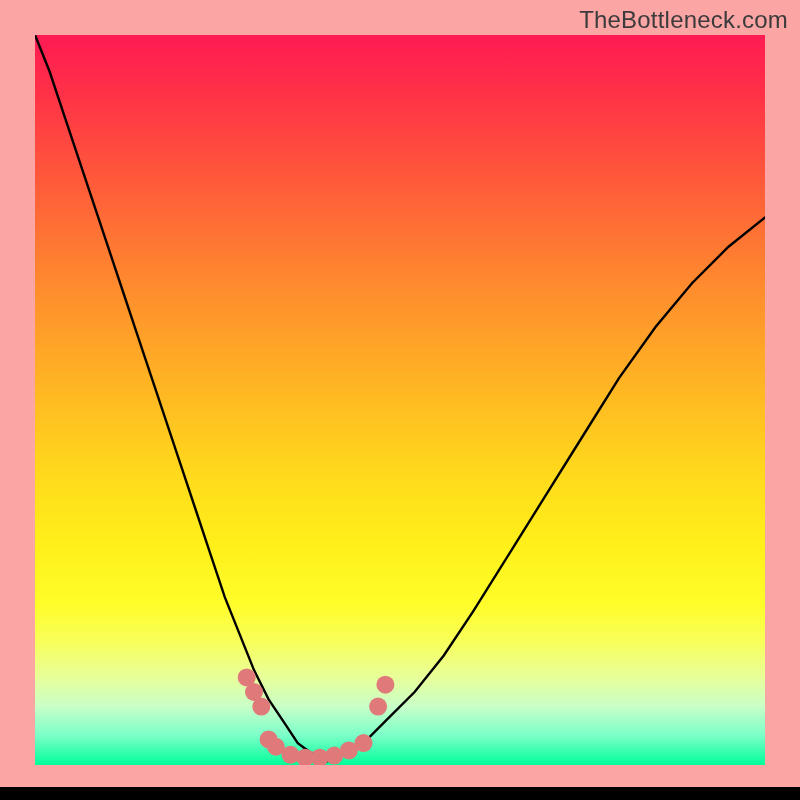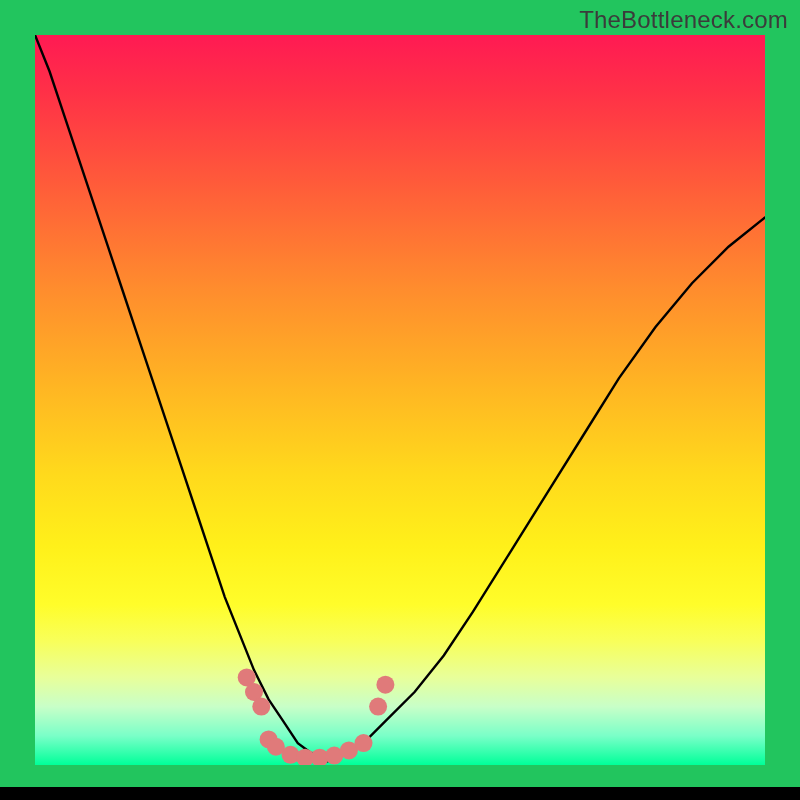--- a/index.html
+++ b/index.html
@@ -10,21 +10,21 @@
     background: #000;
     font-family: Arial, Helvetica, sans-serif;
     overflow: hidden;
   }
   .frame {
     position: absolute;
     left: 0;
     top: 0;
     width: 800px;
     height: 787px;
-    background: #22c55e;
+    background: #fca5a5;
   }
   .watermark {
     position: absolute;
     top: 6px;
     right: 12px;
     color: #3b3b3b;
     font-size: 24px;
     font-weight: 500;
     letter-spacing: 0.2px;
     z-index: 10;

